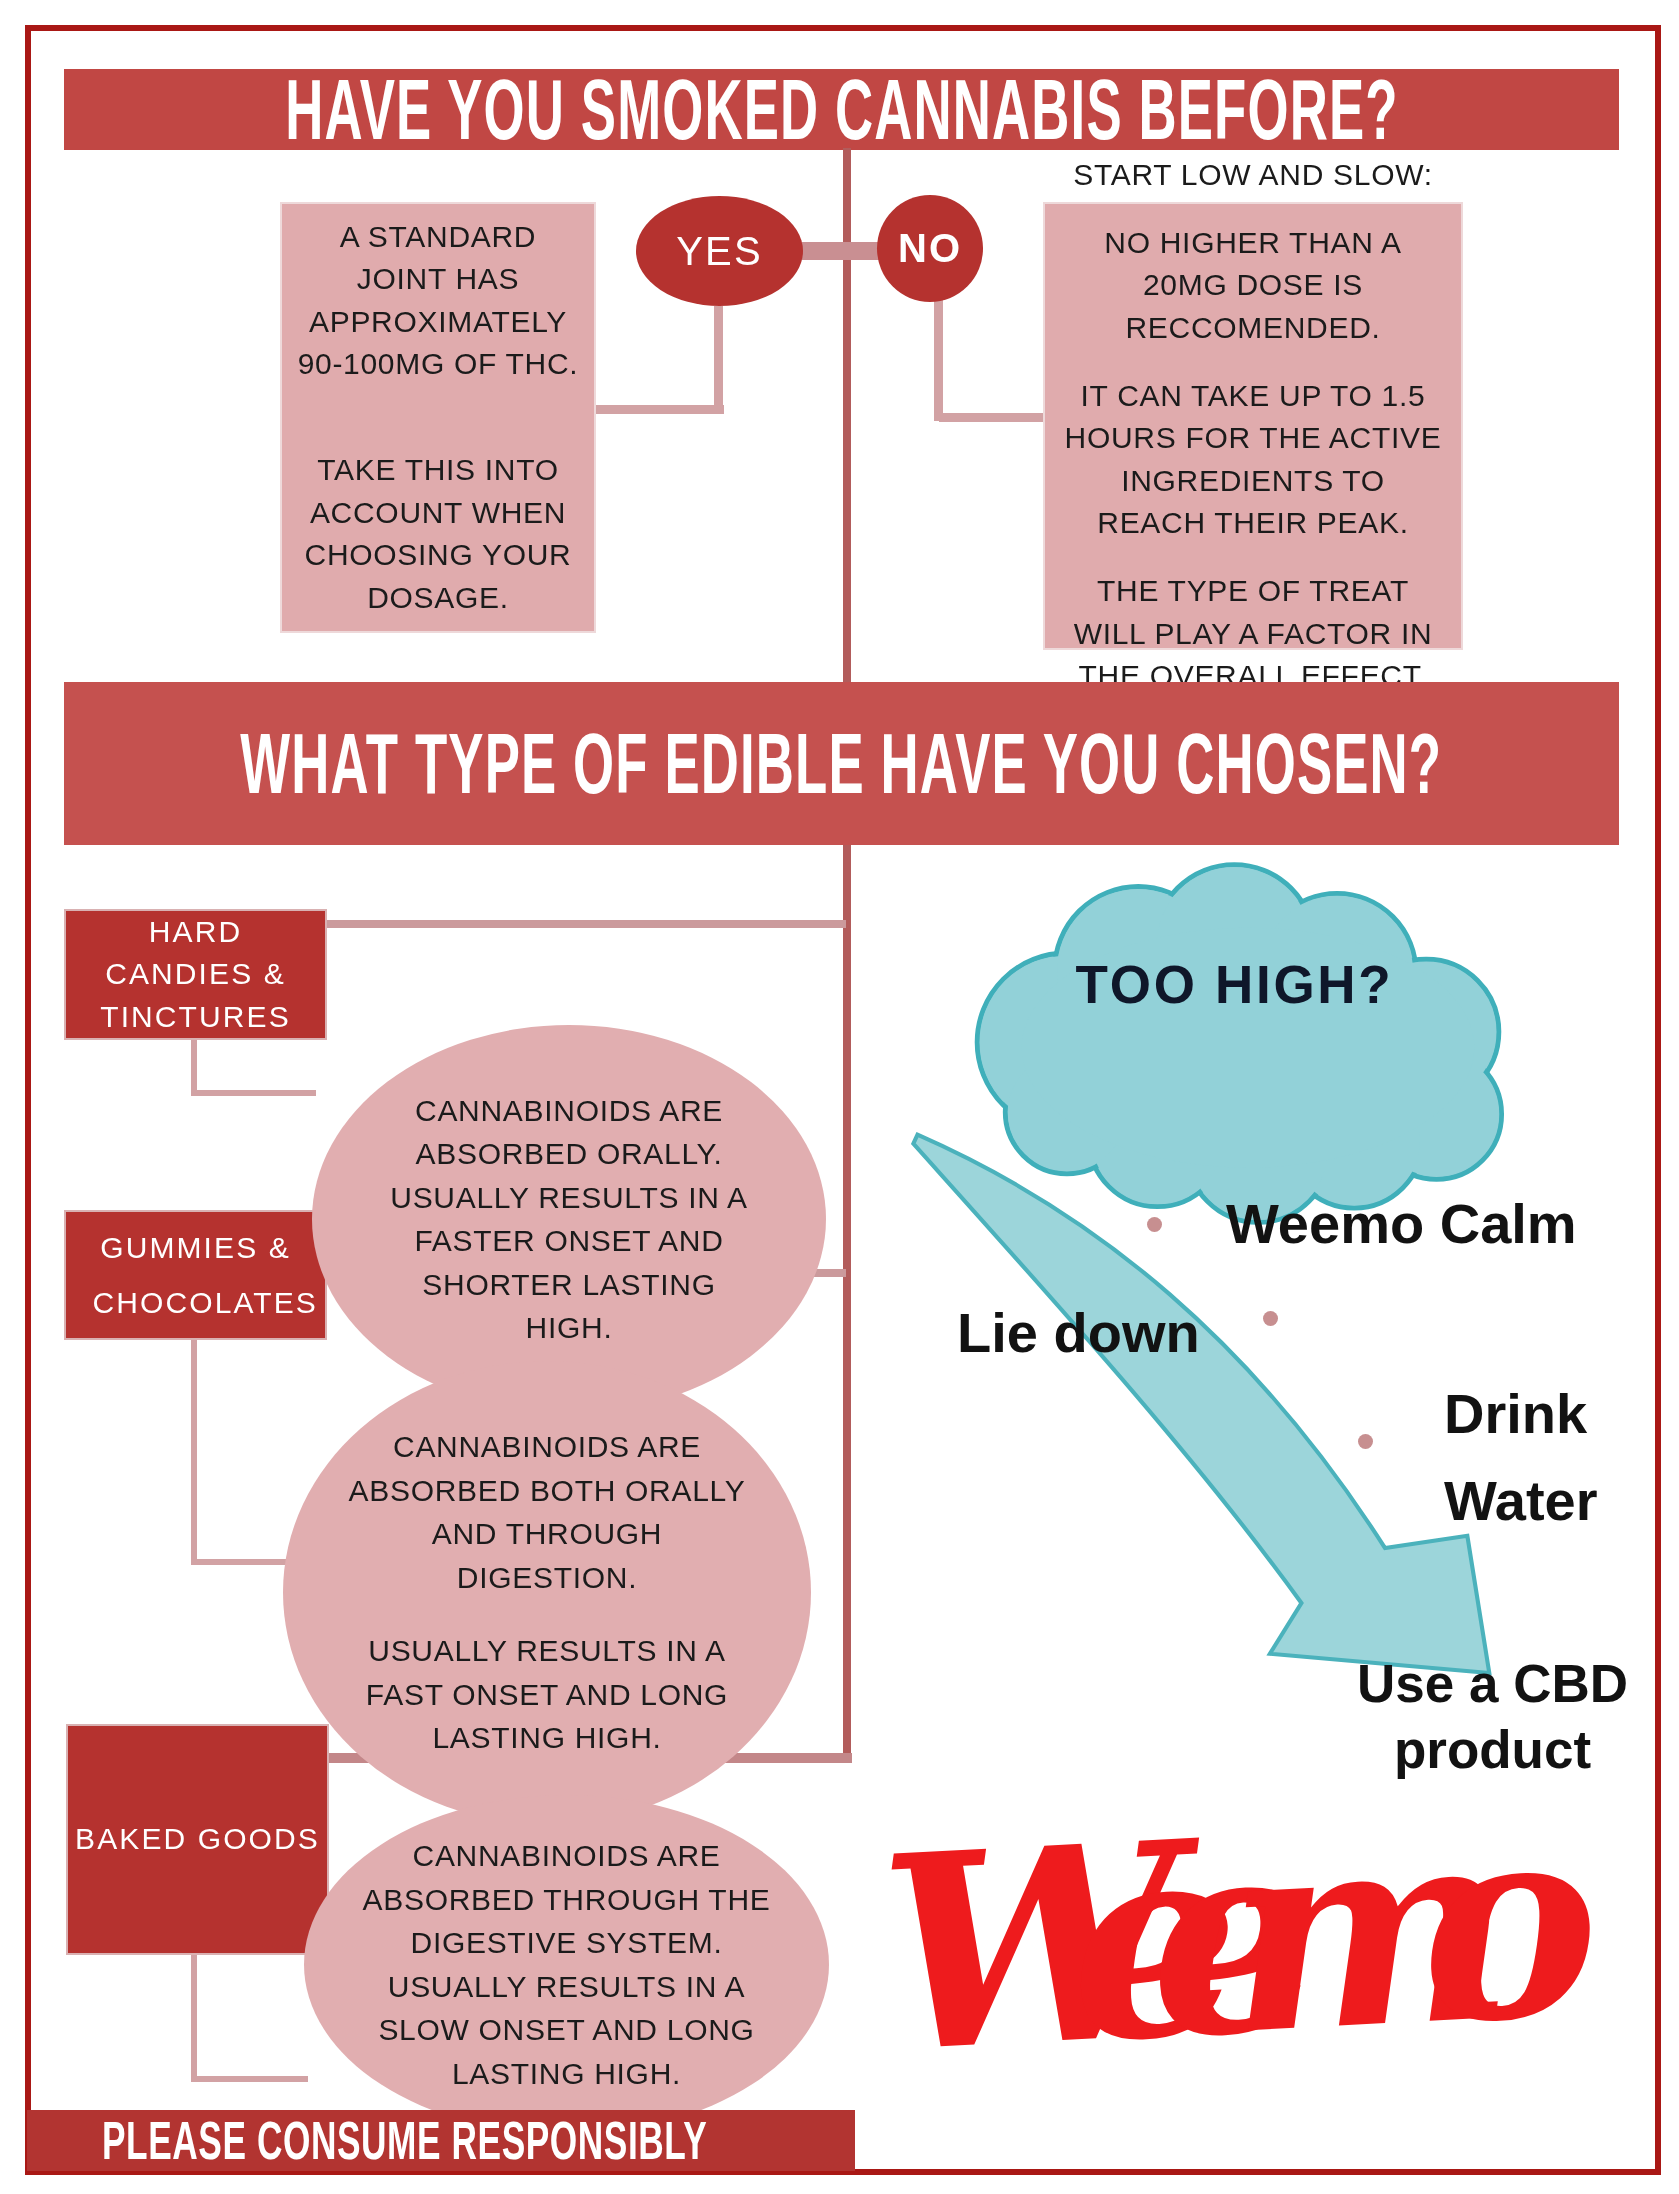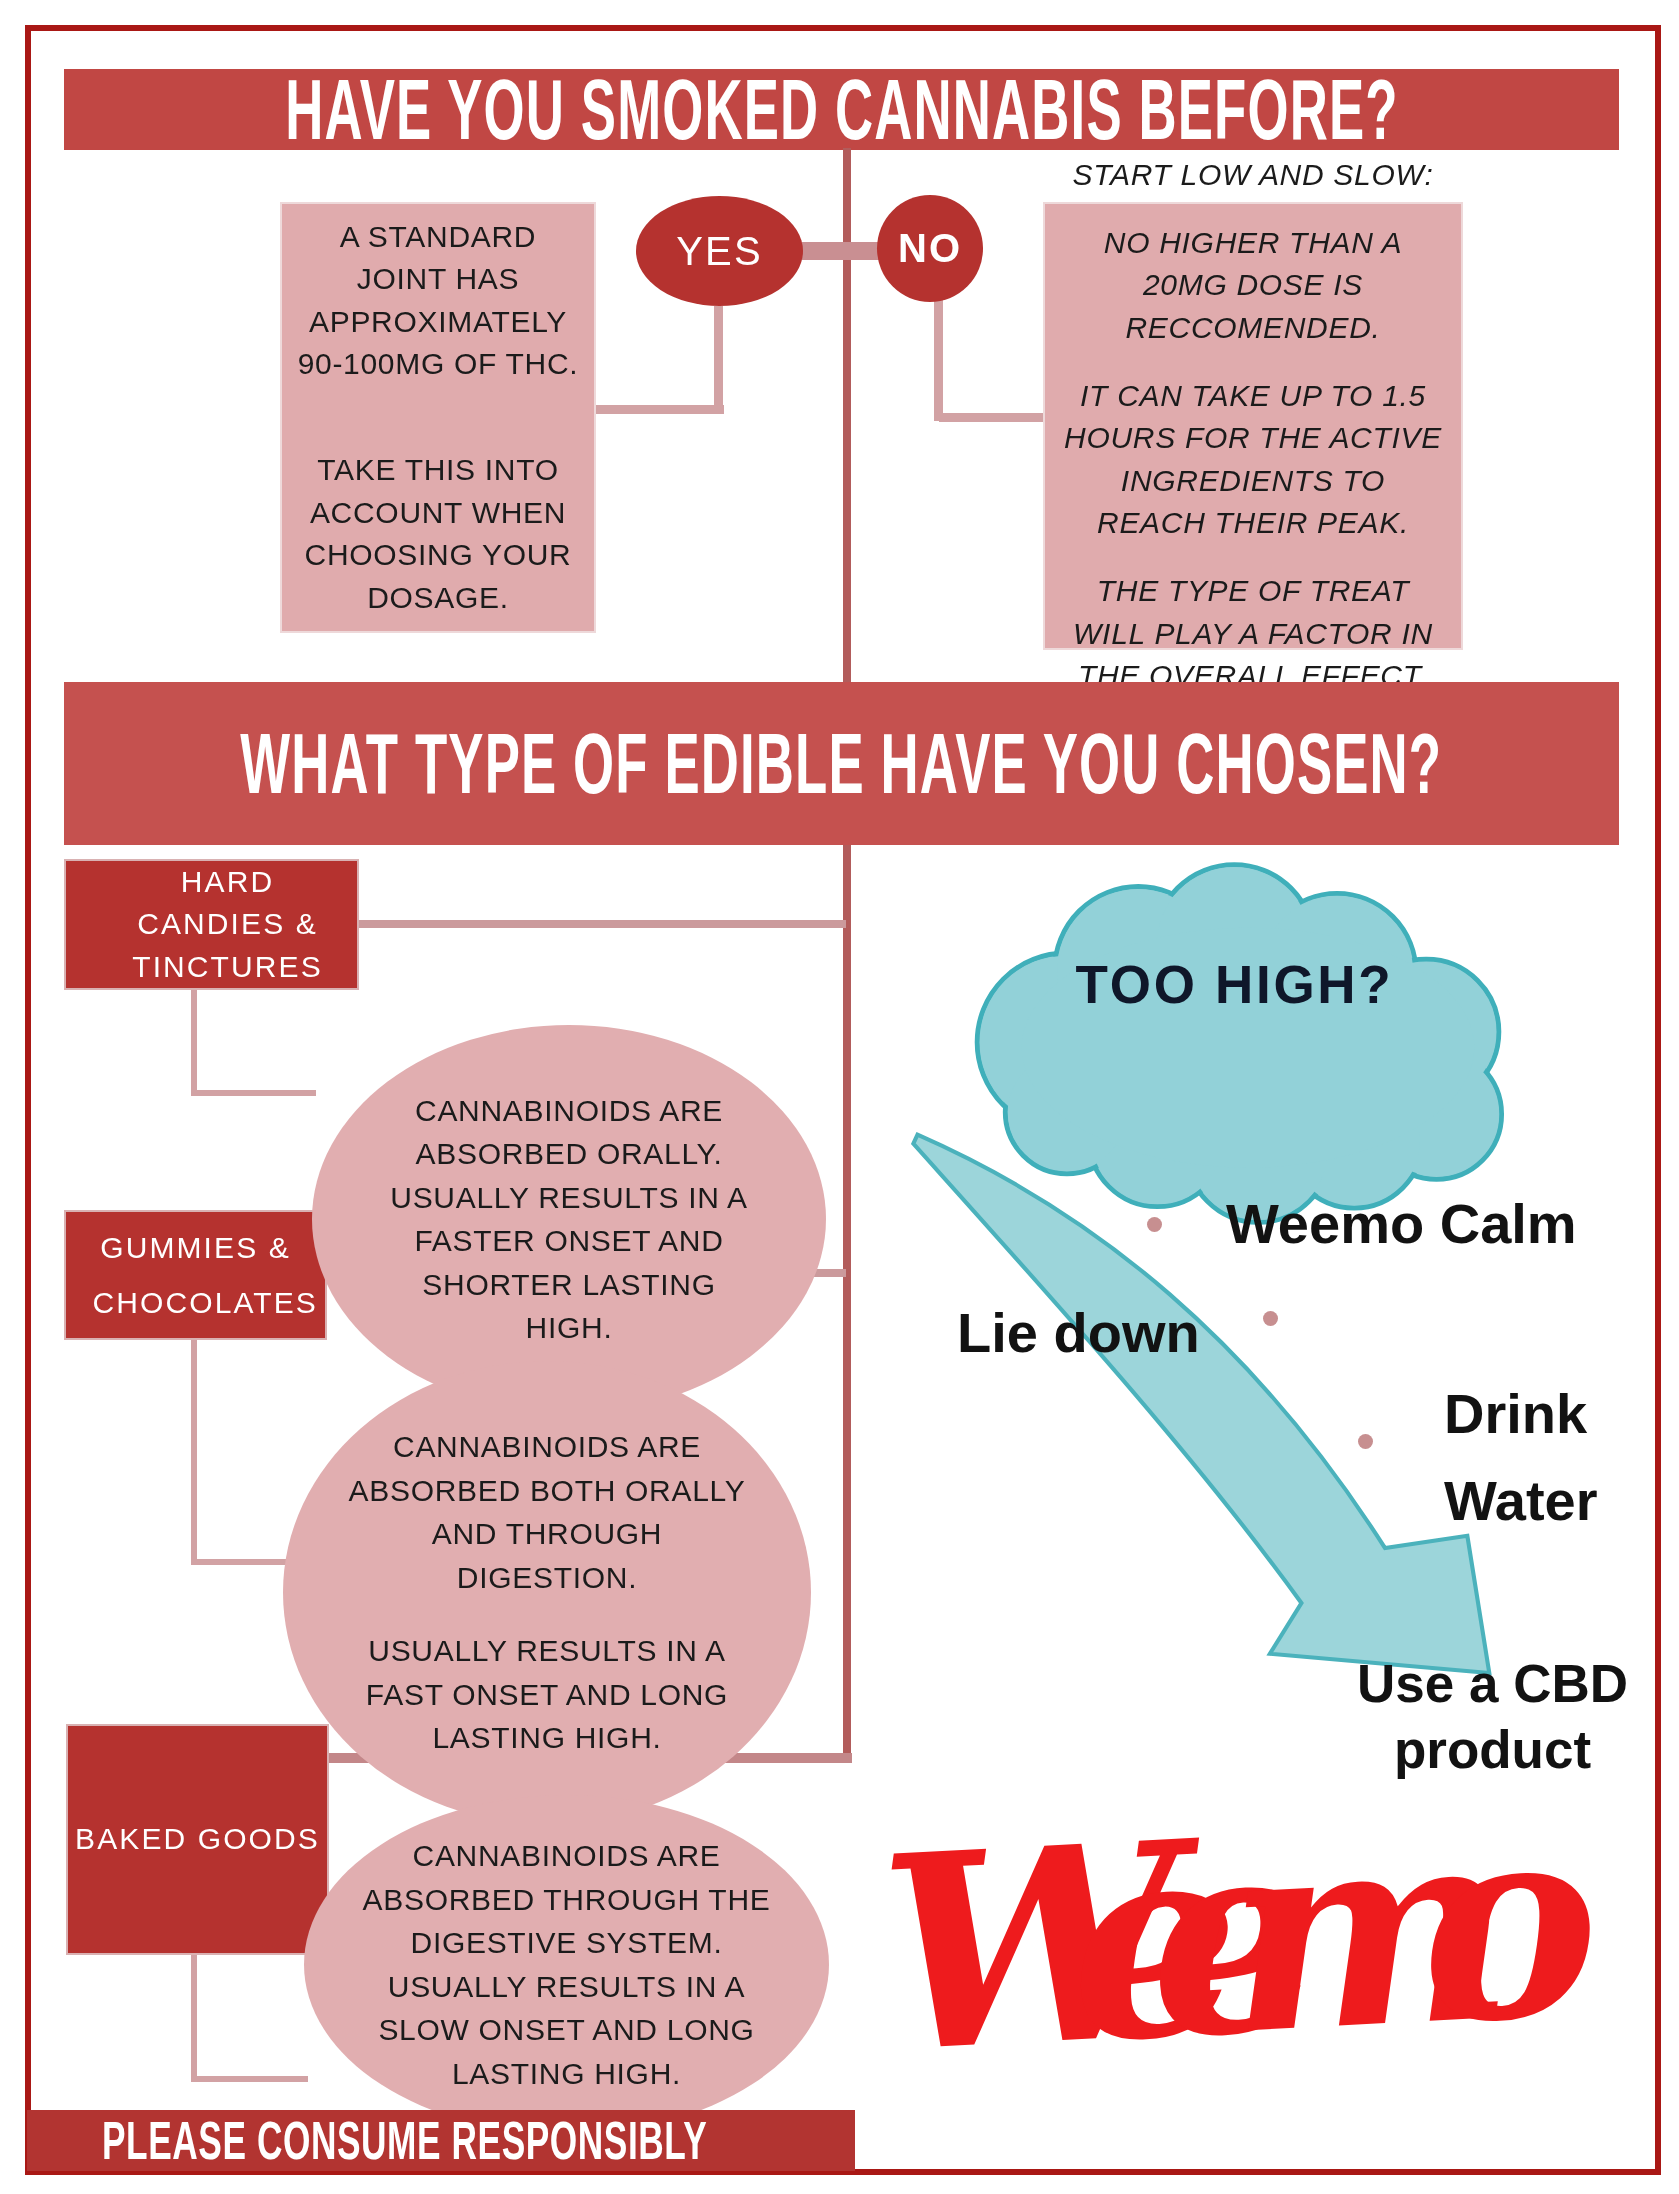--- a/index.html
+++ b/index.html
@@ -14,33 +14,33 @@
   .banner1{left:64px;top:69px;width:1555px;height:81px;background:#c14744;}
   .banner1 .t{font-size:66px;}
   .banner2{left:64px;top:682px;width:1555px;height:163px;background:#c5514f;}
   .banner2 .t{font-size:66px;}
   .banner3{left:27.4px;top:2110px;width:828px;height:61px;background:#b23431;justify-content:flex-start;}
   .banner3 .t{font-size:43px;transform:scale(0.82,1.25);transform-origin:left center;margin-left:75px;letter-spacing:0.7px;}
   .pinkbox{position:absolute;background:#e0abad;border:2.1px solid #eed9da;display:flex;flex-direction:column;
     justify-content:center;align-items:center;color:#1b1b1b;}
   .pinkbox p{margin:0;text-align:center;font-size:30px;line-height:1.42;letter-spacing:0.7px;}
   .box-yes{left:280px;top:202px;width:316px;height:431px;gap:63px;padding:0 12.3px;box-sizing:border-box;}
-  .box-no{left:1043px;top:202px;width:420px;height:448px;gap:25px;padding:0 18px;box-sizing:border-box;font-style:italic;}
+  .box-no{left:1043px;top:202px;width:420px;height:448px;gap:25px;padding:0 18px;box-sizing:border-box;}
   .oval{position:absolute;background:#b5322f;border-radius:50%;display:flex;align-items:center;justify-content:center;
     color:#fff;font-size:40px;letter-spacing:2.1px;}
   .oval-yes{left:636px;top:196px;width:167px;height:110px;}
   .oval-no{left:877px;top:195px;width:106px;height:107px;font-weight:bold;}
   .vline{position:absolute;background:#b25c5b;}
   .conn{position:absolute;background:#d2a2a4;}
   .connbar{position:absolute;background:#c98f92;}
   .connth{position:absolute;background:#cb9a9c;}
   .redbox{position:absolute;background:#b5322f;border:2.1px solid #d9b1b2;display:flex;align-items:center;justify-content:center;
     color:#fff;}
   .redbox .lbl{text-align:center;font-size:30px;letter-spacing:2.1px;line-height:1.42;}
-  .box-hard{left:64px;top:859px;width:259px;height:127px;padding-left:32px;}
+  .box-hard{left:64px;top:909px;width:259px;height:127px;}
   .box-gummies{left:64px;top:1210px;width:259px;height:126px;}
   .box-gummies .lbl{line-height:1.85;}
   .box-baked{left:66px;top:1724px;width:259px;height:227px;}
   .ell{position:absolute;background:#e1aeb0;border-radius:50%;display:flex;flex-direction:column;
     align-items:center;justify-content:center;color:#1b1b1b;}
   .ell p{margin:0;text-align:center;font-size:30px;line-height:1.45;letter-spacing:0.7px;width:411px;}
   .ell1{left:312px;top:1025px;width:514px;height:388px;}
   .ell1 p{width:384px;}
   .ell2{left:283px;top:1361px;width:528px;height:463px;gap:30px;}
   .ell3{left:304px;top:1795px;width:525px;height:339px;}

